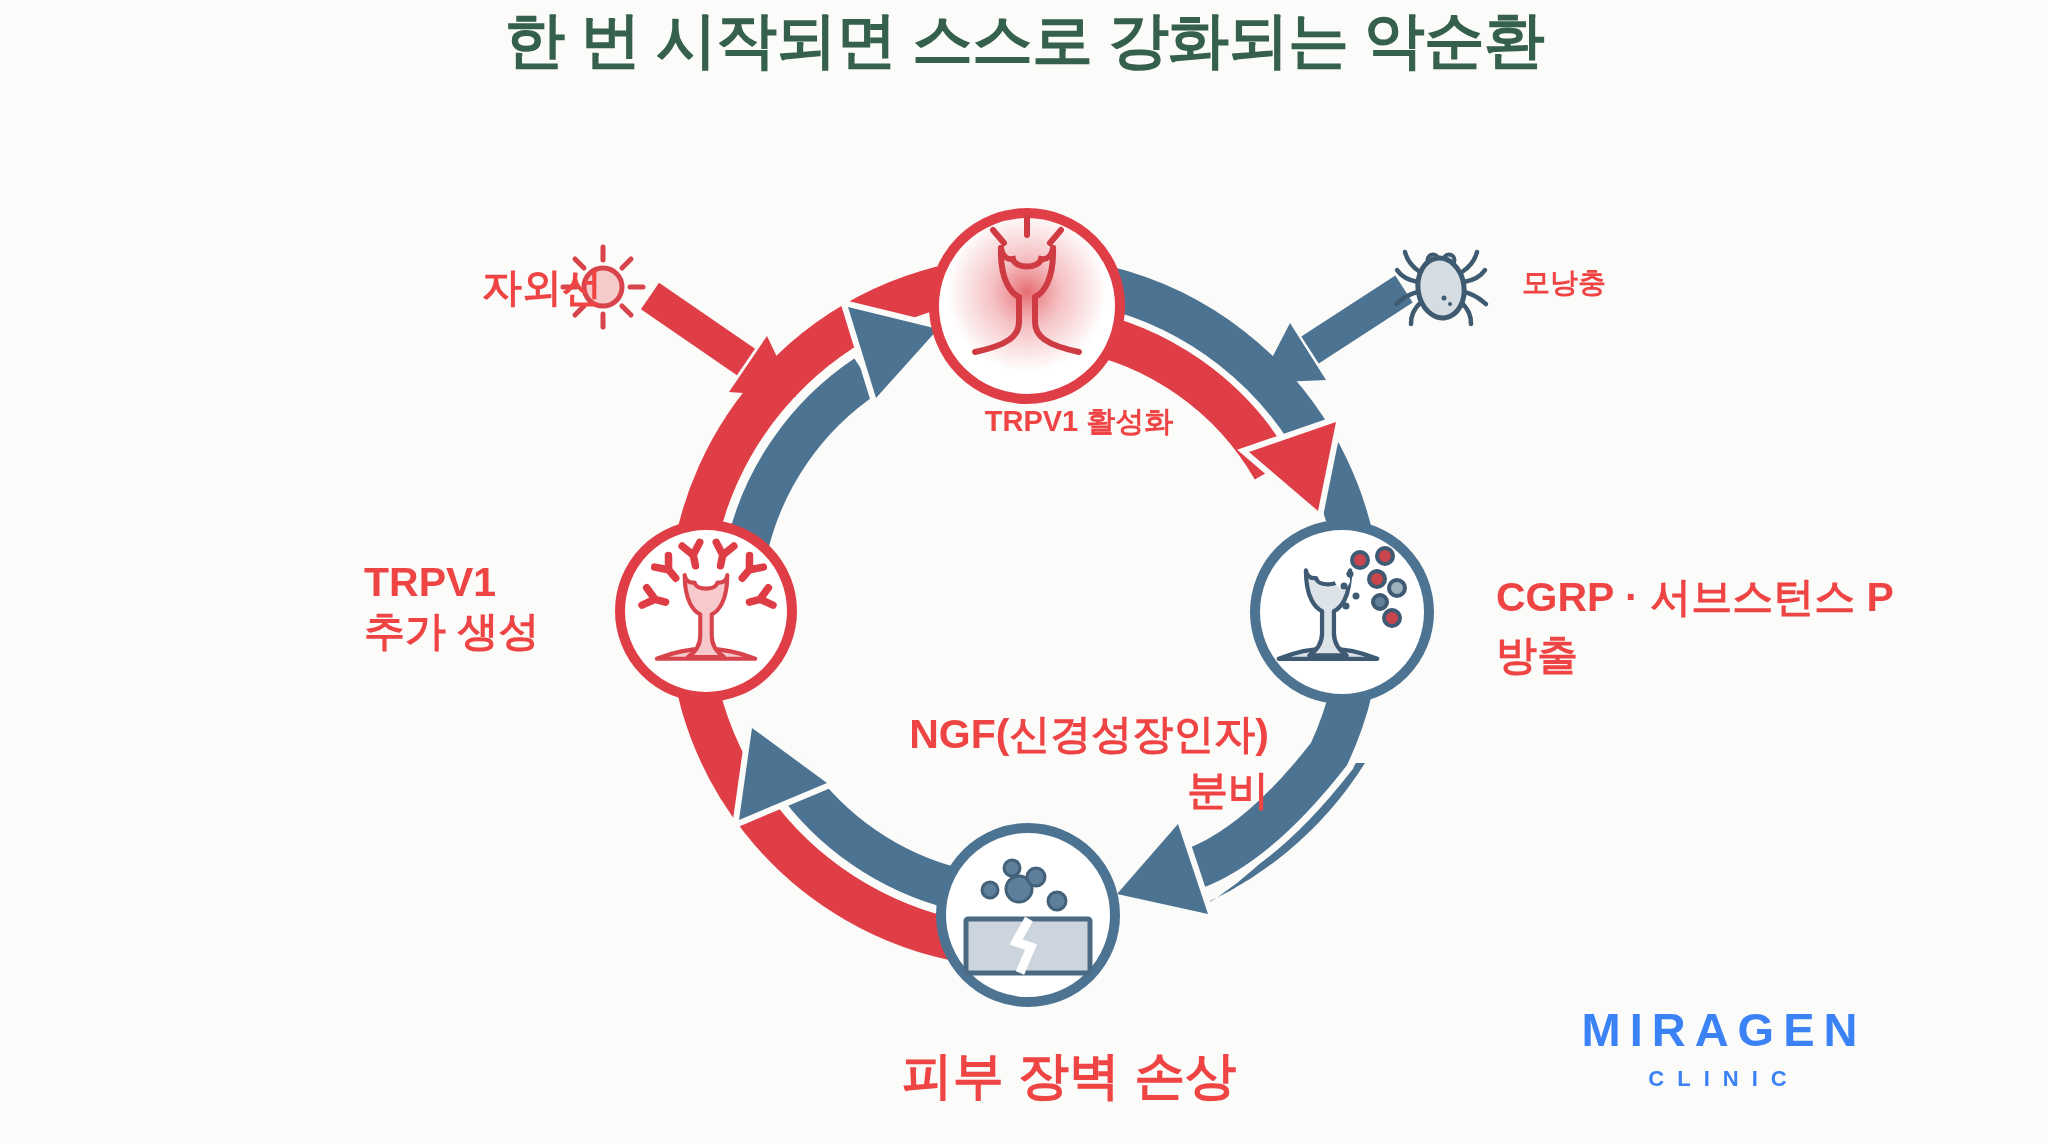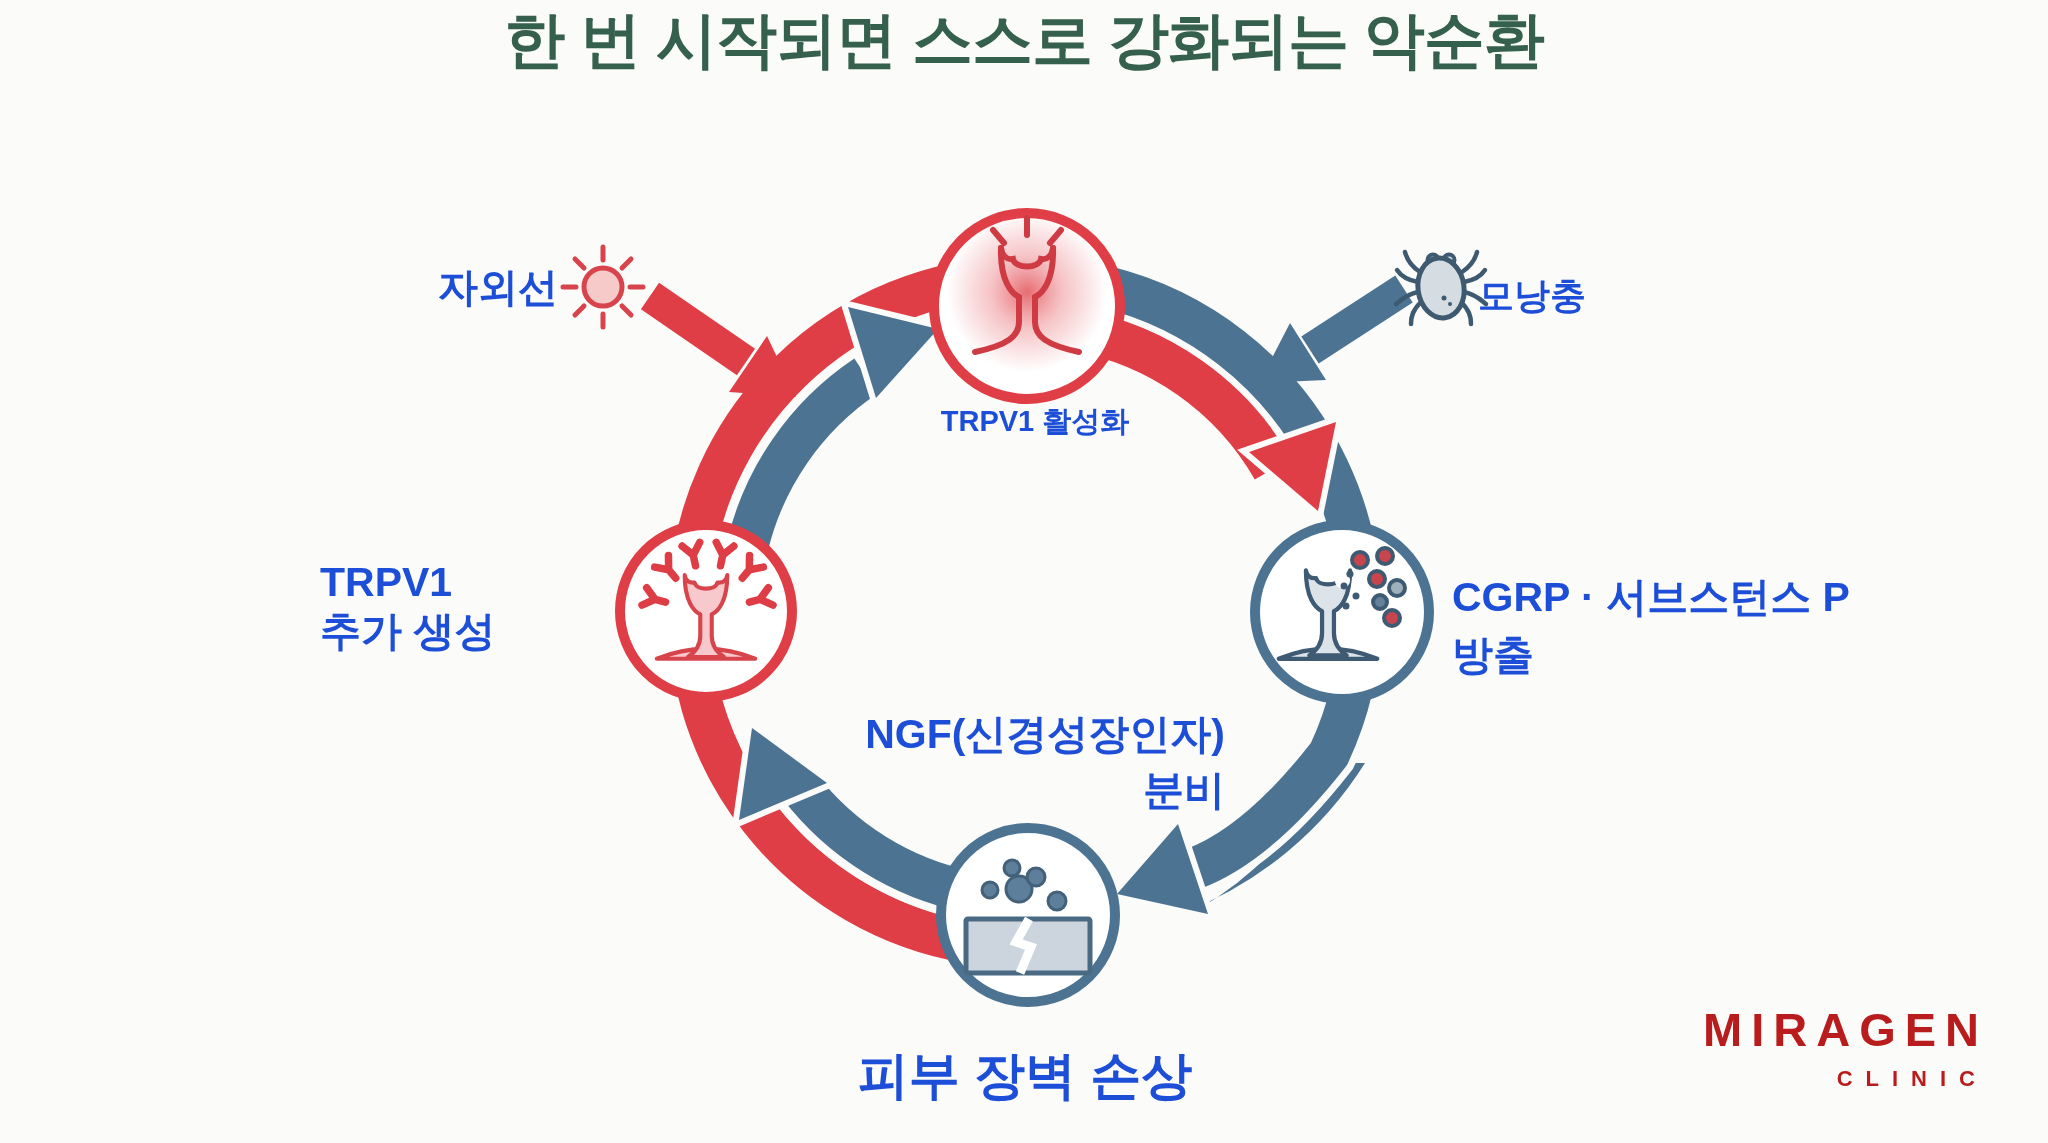--- a/index.html
+++ b/index.html
@@ -2,34 +2,34 @@
 <html><head>
 <meta charset="utf-8">
 <style>
   html,body{margin:0;padding:0;background:#e8e8e6;}
   #stage{
     position:relative;width:2048px;height:1143px;overflow:hidden;
     background:#fbfbf9;
     font-family:Liberation Sans, sans-serif;
   }
   #diagram-svg{position:absolute;left:0;top:0;width:2048px;height:1143px;}
-  .txt{position:absolute;color:#1d4ed8;font-weight:800;}
+  .txt{position:absolute;color:#ef4444;font-weight:800;margin-left:44px;}
   .title{
     left:0;right:0;top:48px;text-align:center;
     font-size:61px;letter-spacing:-1px;color:#35604e;font-weight:800;
   }
   .lbl-trpv1-activation{left:825px;top:402px;width:420px;text-align:center;font-size:29px;}
   .lbl-cgrp{left:1452px;top:568px;text-align:left;font-size:41px;line-height:58px;}
   .lbl-ngf{left:825px;top:706px;width:400px;text-align:right;font-size:41px;line-height:56px;}
   .lbl-skin{left:825px;top:1042px;width:400px;text-align:center;font-size:51px;}
   .lbl-trpv1-extra{left:320px;top:558px;width:400px;text-align:left;font-size:41px;line-height:49px;}
   .lbl-uv{left:438px;top:260px;font-size:40px;}
-  .lbl-mite{left:1478px;top:272px;font-size:36px;}
+  .lbl-mite{left:1478px;top:264px;font-size:28px;}
   .line{display:block;}
-  .logo{left:1652px;top:1002px;width:336px;text-align:right;position:absolute;color:#b91c1c;}
+  .logo{left:1556px;top:1002px;width:336px;text-align:center;position:absolute;color:#3b82f6;}
   .logo .brand{display:block;font-size:47px;font-weight:700;letter-spacing:9px;}
   .logo .sub{display:block;font-size:22px;font-weight:700;letter-spacing:13px;margin-top:9px;}
 </style>
 </head>
 <body>
 
 <div id="stage">
 
   <svg id="diagram-svg" viewBox="0 0 2048 1143">
     <defs>

